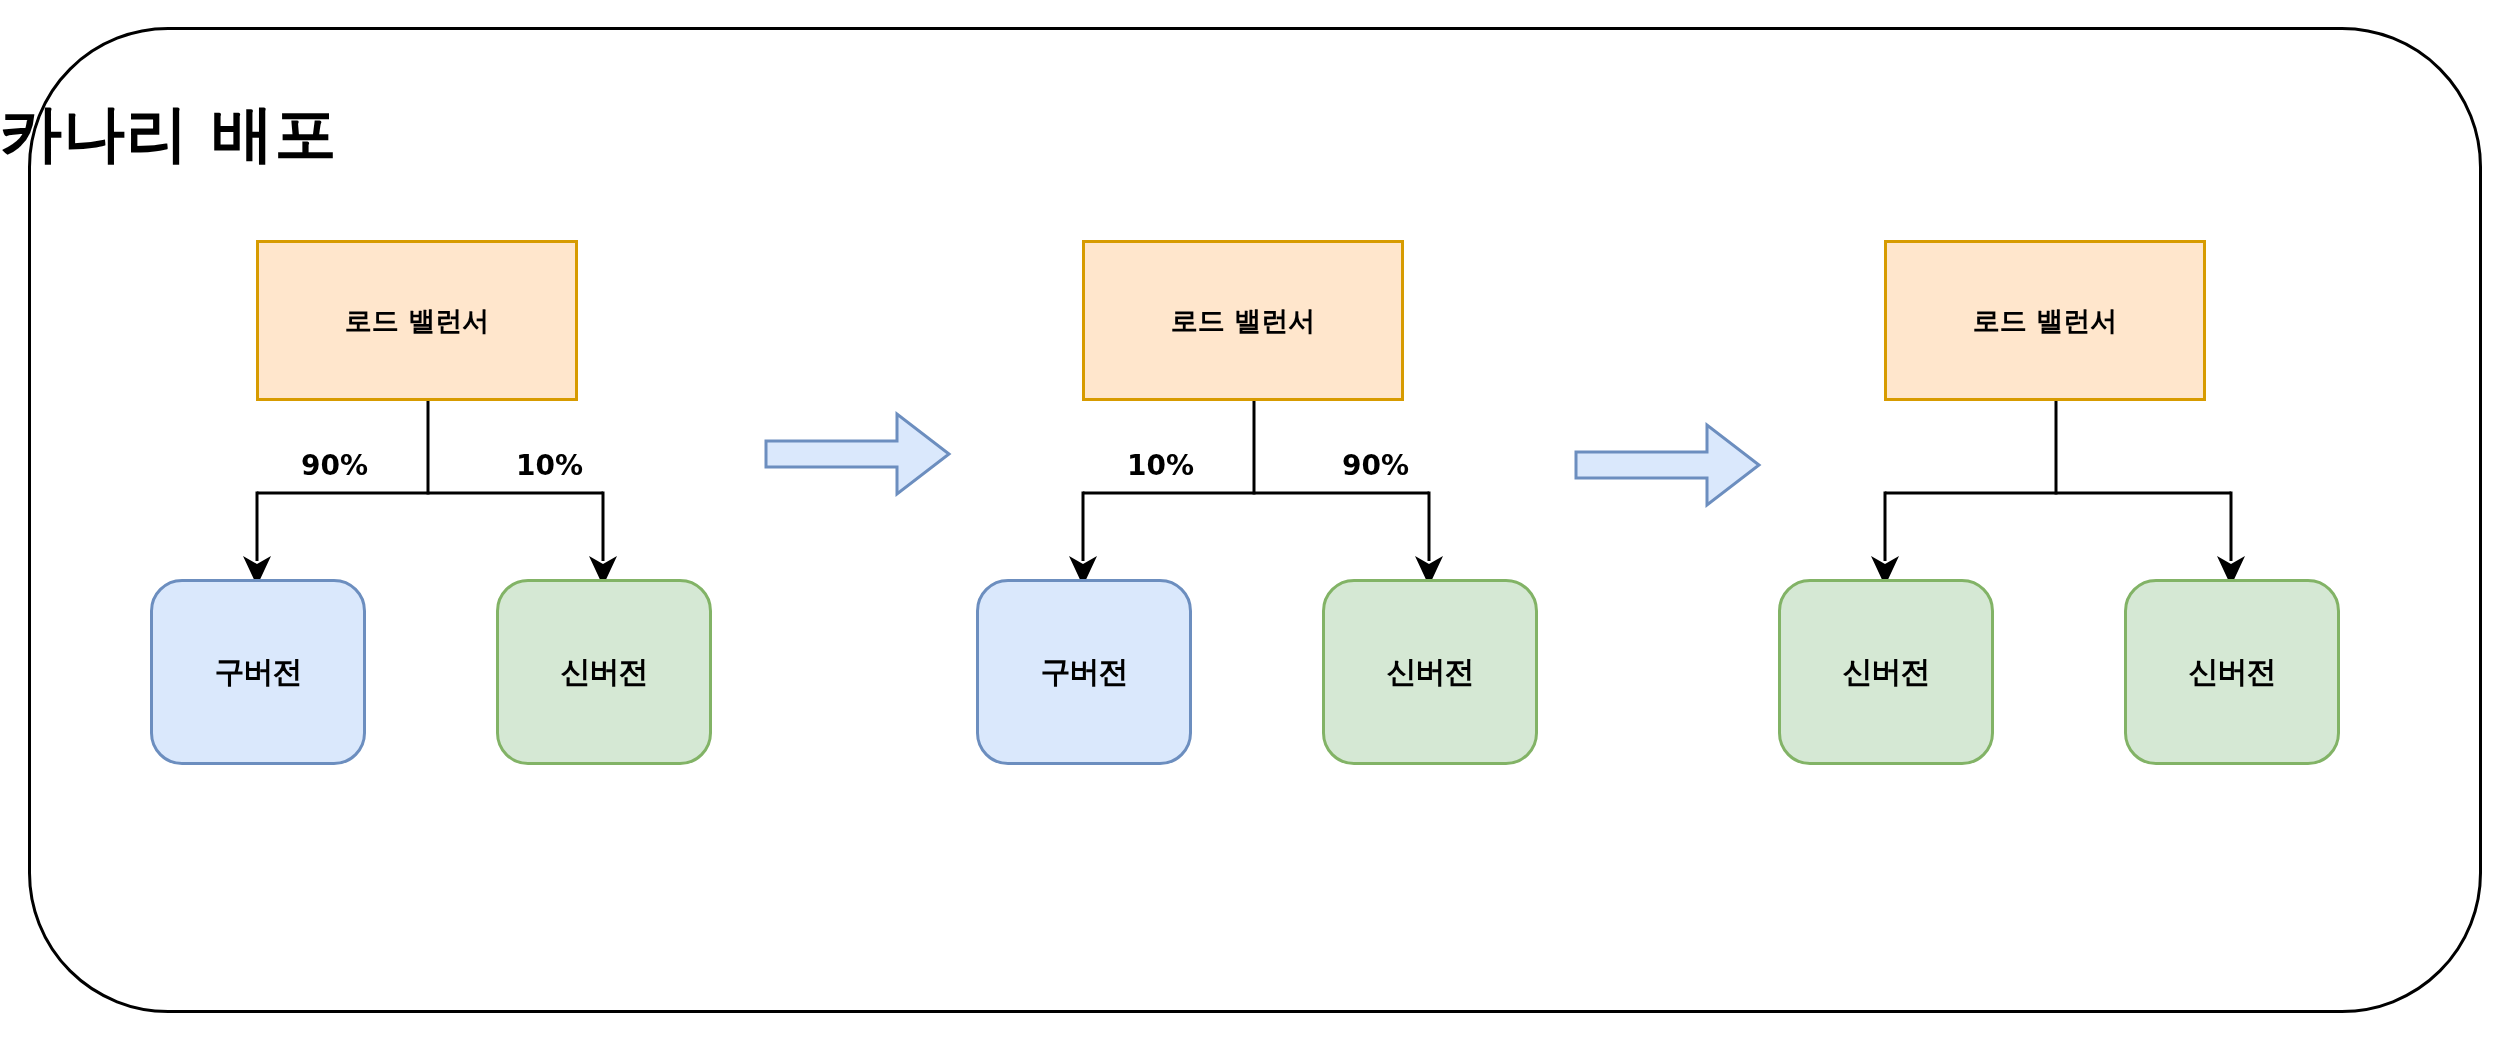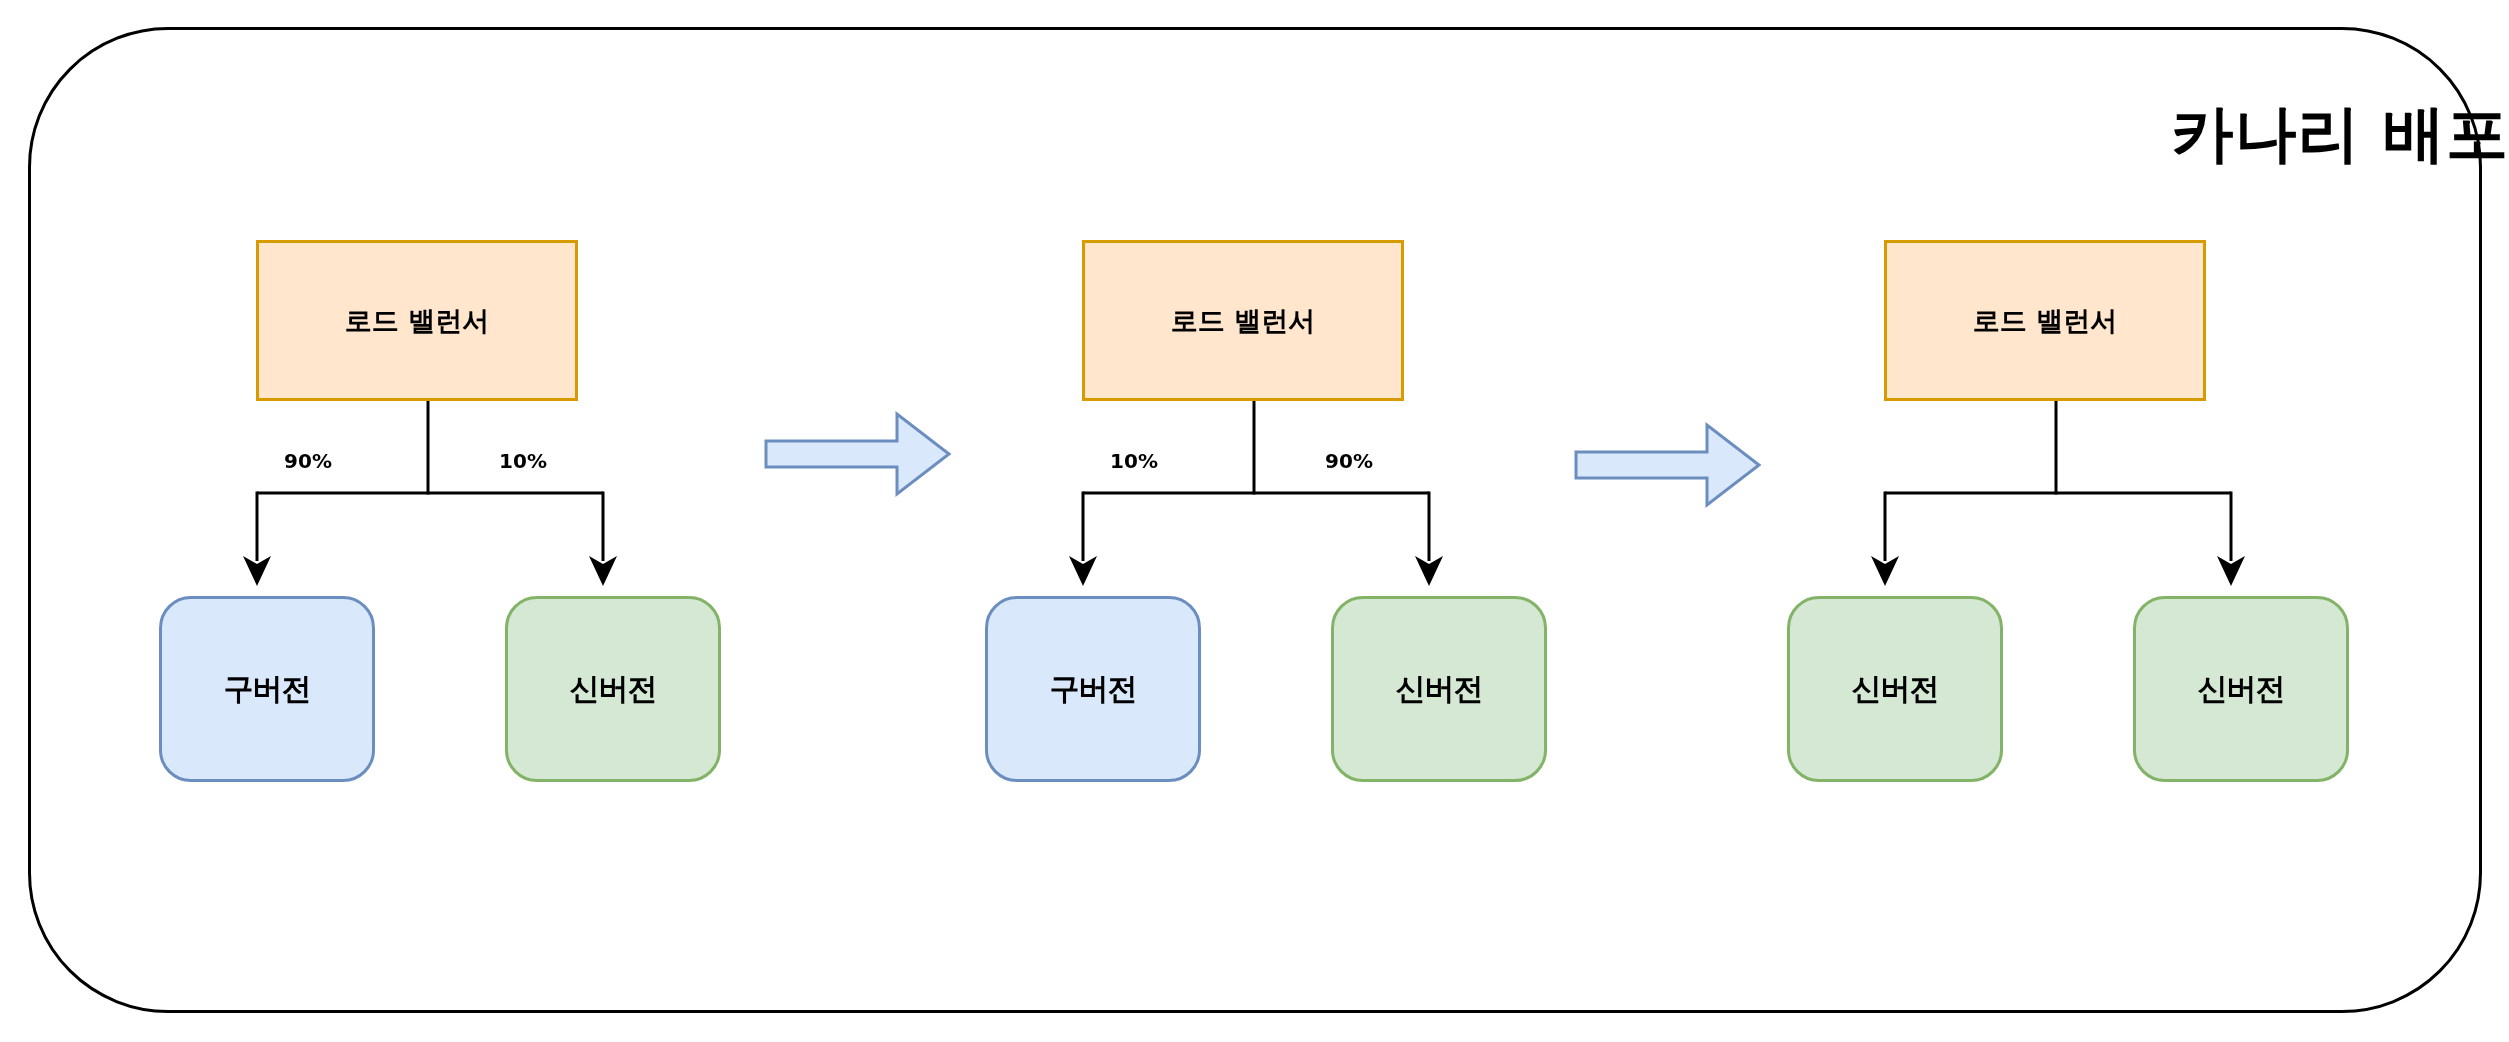--- a/index.html
+++ b/index.html
@@ -8,48 +8,48 @@
     font-family:"DejaVu Sans","Liberation Sans",sans-serif;
     color:#000;
   }
   .frame{
     position:absolute;left:28px;top:27px;width:2454px;height:986px;
     border:3px solid #000;border-radius:140px;box-sizing:border-box;
     background:transparent;
   }
   .title{
     position:absolute;left:0;top:92px;width:2509px;
-    text-align:right;font-size:62px;font-weight:800;letter-spacing:1px;
+    text-align:left;font-size:62px;font-weight:800;letter-spacing:1px;
     white-space:nowrap;
   }
   .stage{position:absolute;top:240px;width:564px;height:533px;}
   .stage-1{left:150px;}
   .stage-2{left:976px;}
   .stage-3{left:1778px;}
   .lb-box{
     position:absolute;left:106px;top:0;width:322px;height:161px;
     box-sizing:border-box;
     background:var(--load-balancer-fill,#FFE6CC);
     border:3px solid var(--load-balancer-border,#D79B00);
     display:flex;align-items:center;justify-content:center;
     font-size:27px;font-weight:700;white-space:nowrap;
   }
   .connector{position:absolute;left:0;top:161px;width:564px;height:190px;pointer-events:none;}
   .connector .edge{stroke:var(--connector,#000);stroke-width:3;fill:none;}
   .connector .head{fill:var(--connector,#000);stroke:none;}
   .pct{
-    position:absolute;top:209px;width:120px;text-align:center;
-    font-size:20px;font-weight:800;letter-spacing:0px;white-space:nowrap;
+    position:absolute;top:209px;width:120px;text-align:right;
+    font-size:28px;font-weight:800;letter-spacing:0px;white-space:nowrap;
   }
   .pct-left{left:98px;}
   .pct-right{left:313px;}
   .vbox{
-    position:absolute;top:356px;width:216px;height:186px;box-sizing:border-box;
+    position:absolute;top:339px;width:216px;height:186px;box-sizing:border-box;
     border-radius:32px;border:3px solid;display:flex;align-items:center;justify-content:center;
-    font-size:30px;font-weight:700;letter-spacing:-1px;white-space:nowrap;margin-left:9px;
+    font-size:30px;font-weight:700;letter-spacing:-1px;white-space:nowrap;
   }
   .vbox-left{left:0;}
   .vbox-right{left:346px;}
   .vbox-old{background:var(--old-version-fill,#DAE8FC);border-color:var(--old-version-border,#6C8EBF);}
   .vbox-new{background:var(--new-version-fill,#D5E8D4);border-color:var(--new-version-border,#82B366);font-family:Liberation Mono, monospace;}
   .trans-arrow{position:absolute;width:188px;height:92px;}
   .trans-arrow-1{left:764px;top:410px;}
   .trans-arrow-2{left:1574px;top:421px;}
   .trans-arrow polygon{
     fill:var(--transition-arrow-fill,#DAE8FC);

